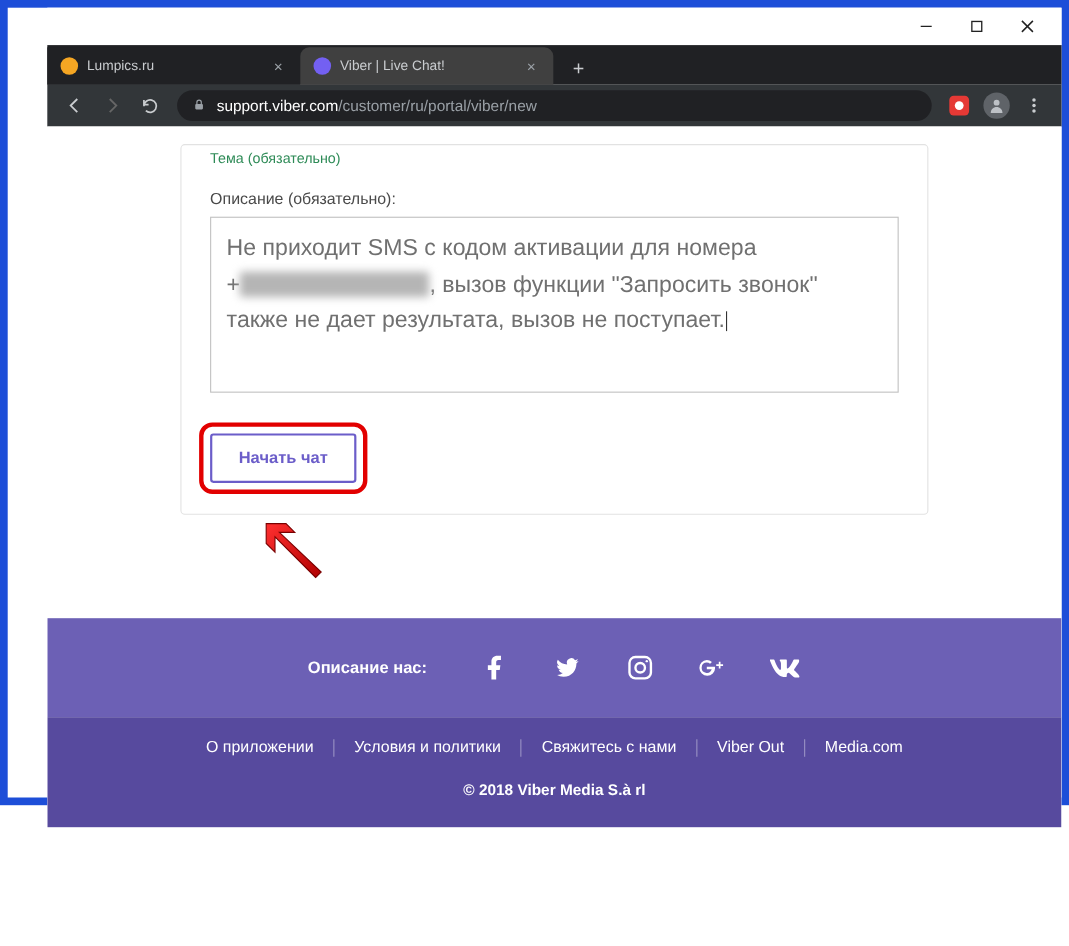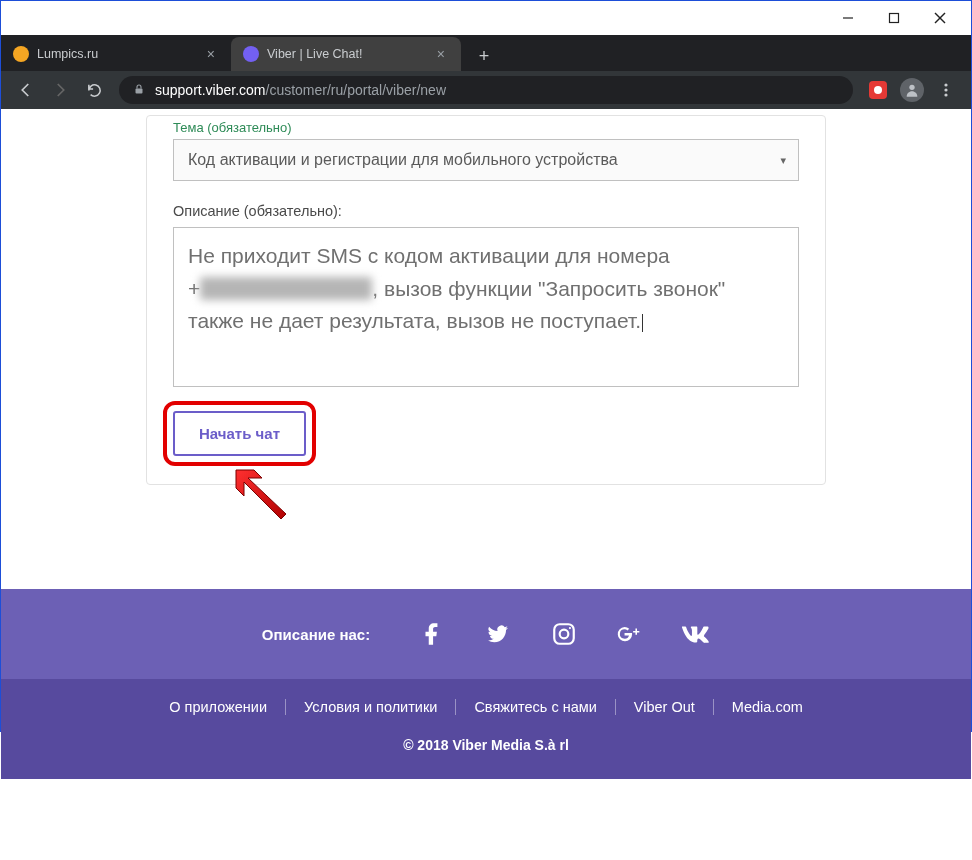--- a/index.html
+++ b/index.html
@@ -1,19 +1,19 @@
 <!DOCTYPE html>
 <html><head>
 <meta charset="utf-8">
 <style>
 * { margin: 0; padding: 0; box-sizing: border-box; }
 body { font-family: Arial, sans-serif; background: #fff; width: 972px; height: 860px; overflow: hidden; position: relative; }
 
 
-.window-frame { border: 1px solid #1d4ed8; width: 972px; height: 732px; position: relative; background: #fff; }
+.window-frame { border: 7px solid #1d4ed8; width: 972px; height: 732px; position: relative; background: #fff; padding-left: 36px; }
 .titlebar { height: 34px; background: #fff; display: flex; justify-content: flex-end; align-items: center; padding-right: 8px; }
 .win-btn { width: 46px; height: 30px; display: flex; align-items: center; justify-content: center; color: #222; font-size: 14px; }
 .win-btn svg { width: 12px; height: 12px; }
 
 
 .tabstrip { height: 36px; background: #202124; display: flex; align-items: flex-end; }
 .tab { height: 34px; display: flex; align-items: center; padding: 0 12px; color: #c9cccf; font-size: 12.5px; min-width: 230px; position: relative; }
 .tab.active { background: #404040; border-radius: 8px 8px 0 0; }
 .tab.inactive { background: #202124; }
 .tab-icon { width: 16px; height: 16px; margin-right: 8px; border-radius: 50%; }
@@ -32,31 +32,31 @@
 .ext-icon { width: 18px; height: 18px; background: #e53935; border-radius: 4px; display: flex; align-items: center; justify-content: center; }
 .avatar { width: 24px; height: 24px; background: #5f6368; border-radius: 50%; display: flex; align-items: center; justify-content: center; }
 
 
 .viewport { height: 750px; overflow-y: scroll; background: #fff; position: relative; }
 .viewport::-webkit-scrollbar { width: 17px; }
 .viewport::-webkit-scrollbar-track { background: #f1f1f1; }
 .viewport::-webkit-scrollbar-thumb { background: #c1c1c1; }
 
 
-.form-card { margin: 0 auto; width: 680px; background: #fff; border: 1px solid #e2e2e2; border-radius: 4px; padding: 0 26px 28px 26px; margin-top: 0; position: relative; top: 6px; }
+.form-card { margin: 0 auto; width: 680px; background: #fff; border: 1px solid #e2e2e2; border-radius: 4px; padding: 0 26px 28px 26px; margin-top: 0; position: relative; top: 16px; }
 .form-label-green { color: #2e8b57; font-size: 13px; margin-top: 4px; margin-bottom: 4px; }
 .select-box { width: 100%; height: 42px; border: 1px solid #c0c0c0; background: #fafafa; display: flex; align-items: center; padding: 0 14px; color: #5a5a5a; font-size: 16px; position: relative; }
 .select-box::after { content: "▾"; position: absolute; right: 12px; color: #666; font-size: 11px; }
 .form-label-dark { color: #4a4a4a; font-size: 14.5px; margin-top: 22px; margin-bottom: 8px; }
 .textarea-box { width: 100%; height: 160px; border: 1px solid #c0c0c0; background: #fff; padding: 12px 14px; color: #707070; font-size: 21px; line-height: 1.55; resize: both; font-family: Arial, sans-serif; position: relative; }
 .textarea-box .blurred { filter: blur(4px); -webkit-filter: blur(4px); background: #b5b5b5; color: transparent; padding: 0 2px; border-radius: 2px; }
 .cursor { display: inline-block; width: 1px; height: 18px; background: #333; vertical-align: middle; margin-left: 1px; }
 
 
-.submit-wrap { margin-top: 24px; position: relative; display: inline-block; }
+.submit-wrap { margin-top: 37px; position: relative; display: inline-block; }
 .red-outline { position: absolute; top: -10px; left: -10px; right: -10px; bottom: -10px; border: 4px solid #e20000; border-radius: 12px; pointer-events: none; }
 .submit-btn { border: 2px solid #6b5dc9; background: #fff; color: #6b5dc9; font-size: 15px; font-weight: 600; padding: 12px 24px; border-radius: 3px; cursor: pointer; }
 
 
 .arrow-cursor { position: absolute; top: 463px; left: 225px; pointer-events: none; z-index: 50; }
 
 
 .footer-social { background: #6c60b5; height: 90px; display: flex; align-items: center; justify-content: center; gap: 38px; margin-top: 110px; }
 .social-label { color: #fff; font-size: 15px; font-weight: 600; margin-right: 10px; }
 .social-icon { color: #fff; width: 28px; height: 28px; display: flex; align-items: center; justify-content: center; }
@@ -151,23 +151,20 @@
           <circle cx="8" cy="8" r="1.6" fill="#c9cccf"></circle>
           <circle cx="8" cy="13" r="1.6" fill="#c9cccf"></circle>
         </svg>
     </div>
   </div>
 
   <div class="viewport">
 
     <div class="form-card">
       <div class="form-label-green">Тема (обязательно)</div>
-      <div class="select-box">
-        <span>Код активации и регистрации для мобильного устройства</span>
-      </div>
 
       <div class="form-label-dark">Описание (обязательно):</div>
       <div class="textarea-box">
         <span>Не приходит SMS с кодом активации для номера +</span><span class="blurred">XXXXXXXXXXXX</span><span>, вызов функции "Запросить звонок" также не дает результата, вызов не поступает.</span><span class="cursor"></span>
       </div>
 
       <div class="submit-wrap">
         <div class="red-outline"></div>
         <button class="submit-btn">Начать чат</button>
       </div>

